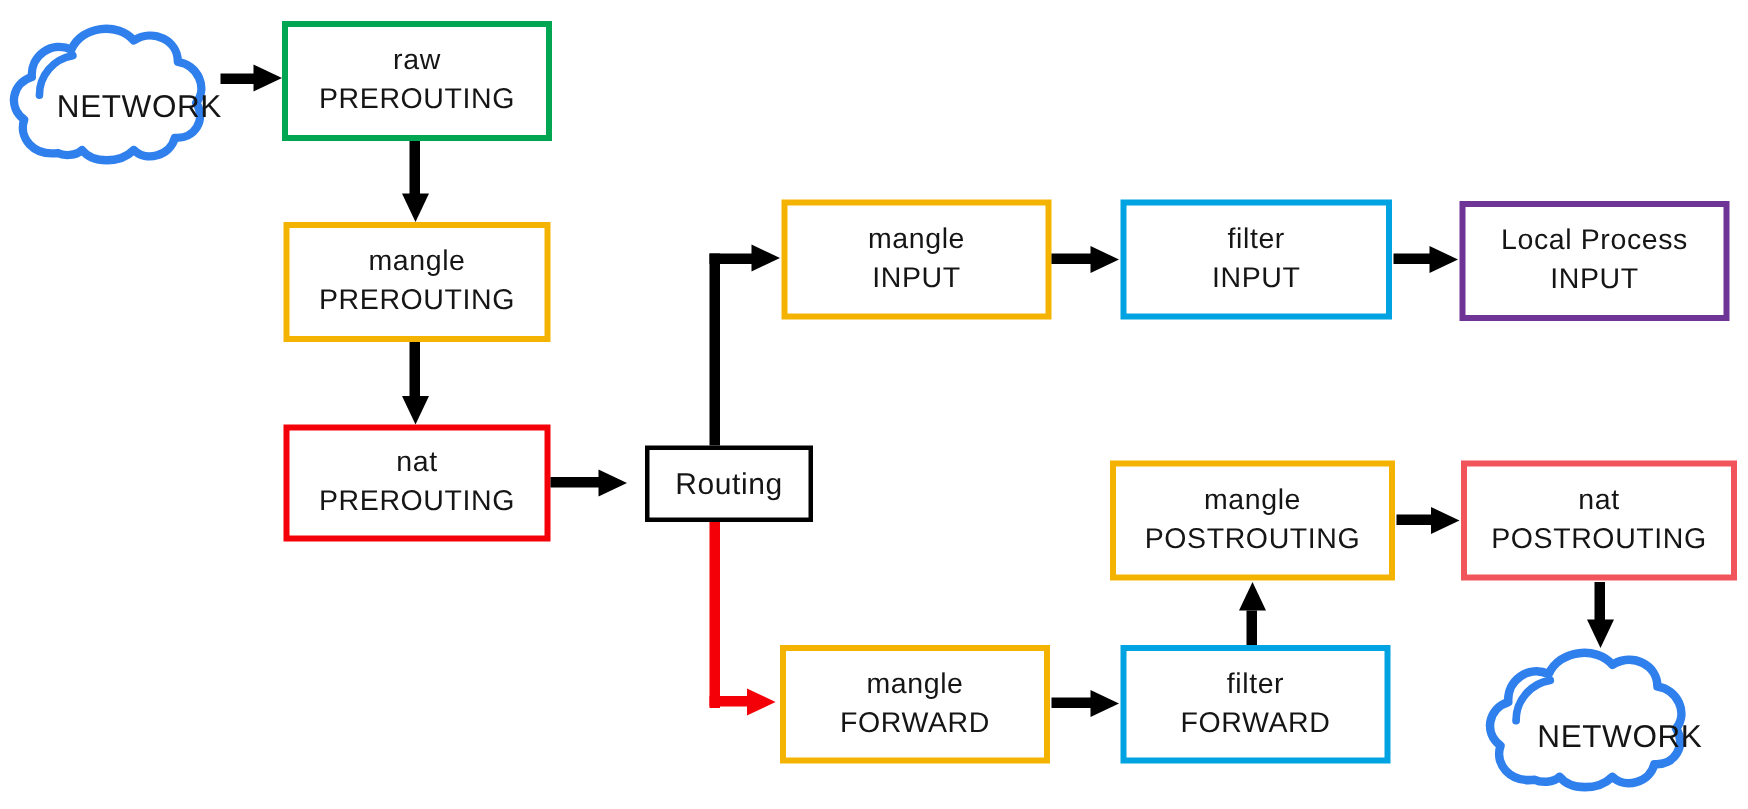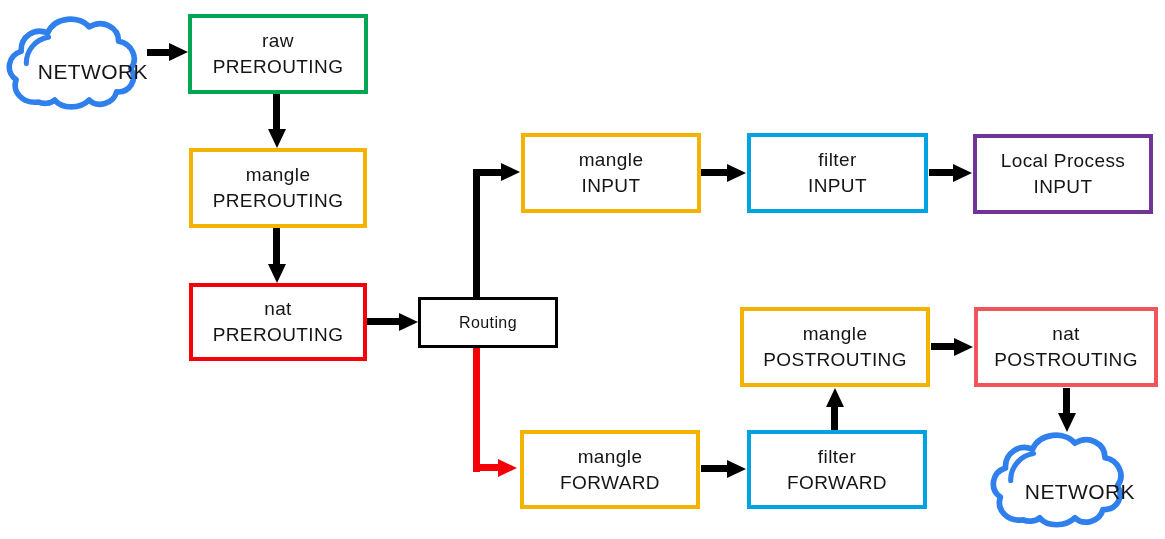--- a/index.html
+++ b/index.html
@@ -74,21 +74,21 @@
   <div class="node" style="left: 189px; top: 148px; width: 178px; height: 80px; border-color: rgb(245, 179, 1);">
     <div>mangle</div>
     <div>PREROUTING</div>
   </div>
 
   <div class="node" style="left: 189px; top: 283px; width: 178px; height: 78px; border-color: rgb(244, 0, 9);">
     <div>nat</div>
     <div>PREROUTING</div>
   </div>
 
-  <div class="node routing" style="left:418px;top:297px;width:140px;height:51px;font-size:16px">
+  <div class="node routing" style="left:430px;top:297px;width:112px;height:51px;font-size:20px">
     <div>Routing</div>
   </div>
 
   <div class="node" style="left: 521px; top: 133px; width: 180px; height: 80px; border-color: rgb(245, 179, 1);">
     <div>mangle</div>
     <div>INPUT</div>
   </div>
 
   <div class="node" style="left: 747px; top: 133px; width: 181px; height: 80px; border-color: rgb(0, 163, 226);">
     <div>filter</div>

